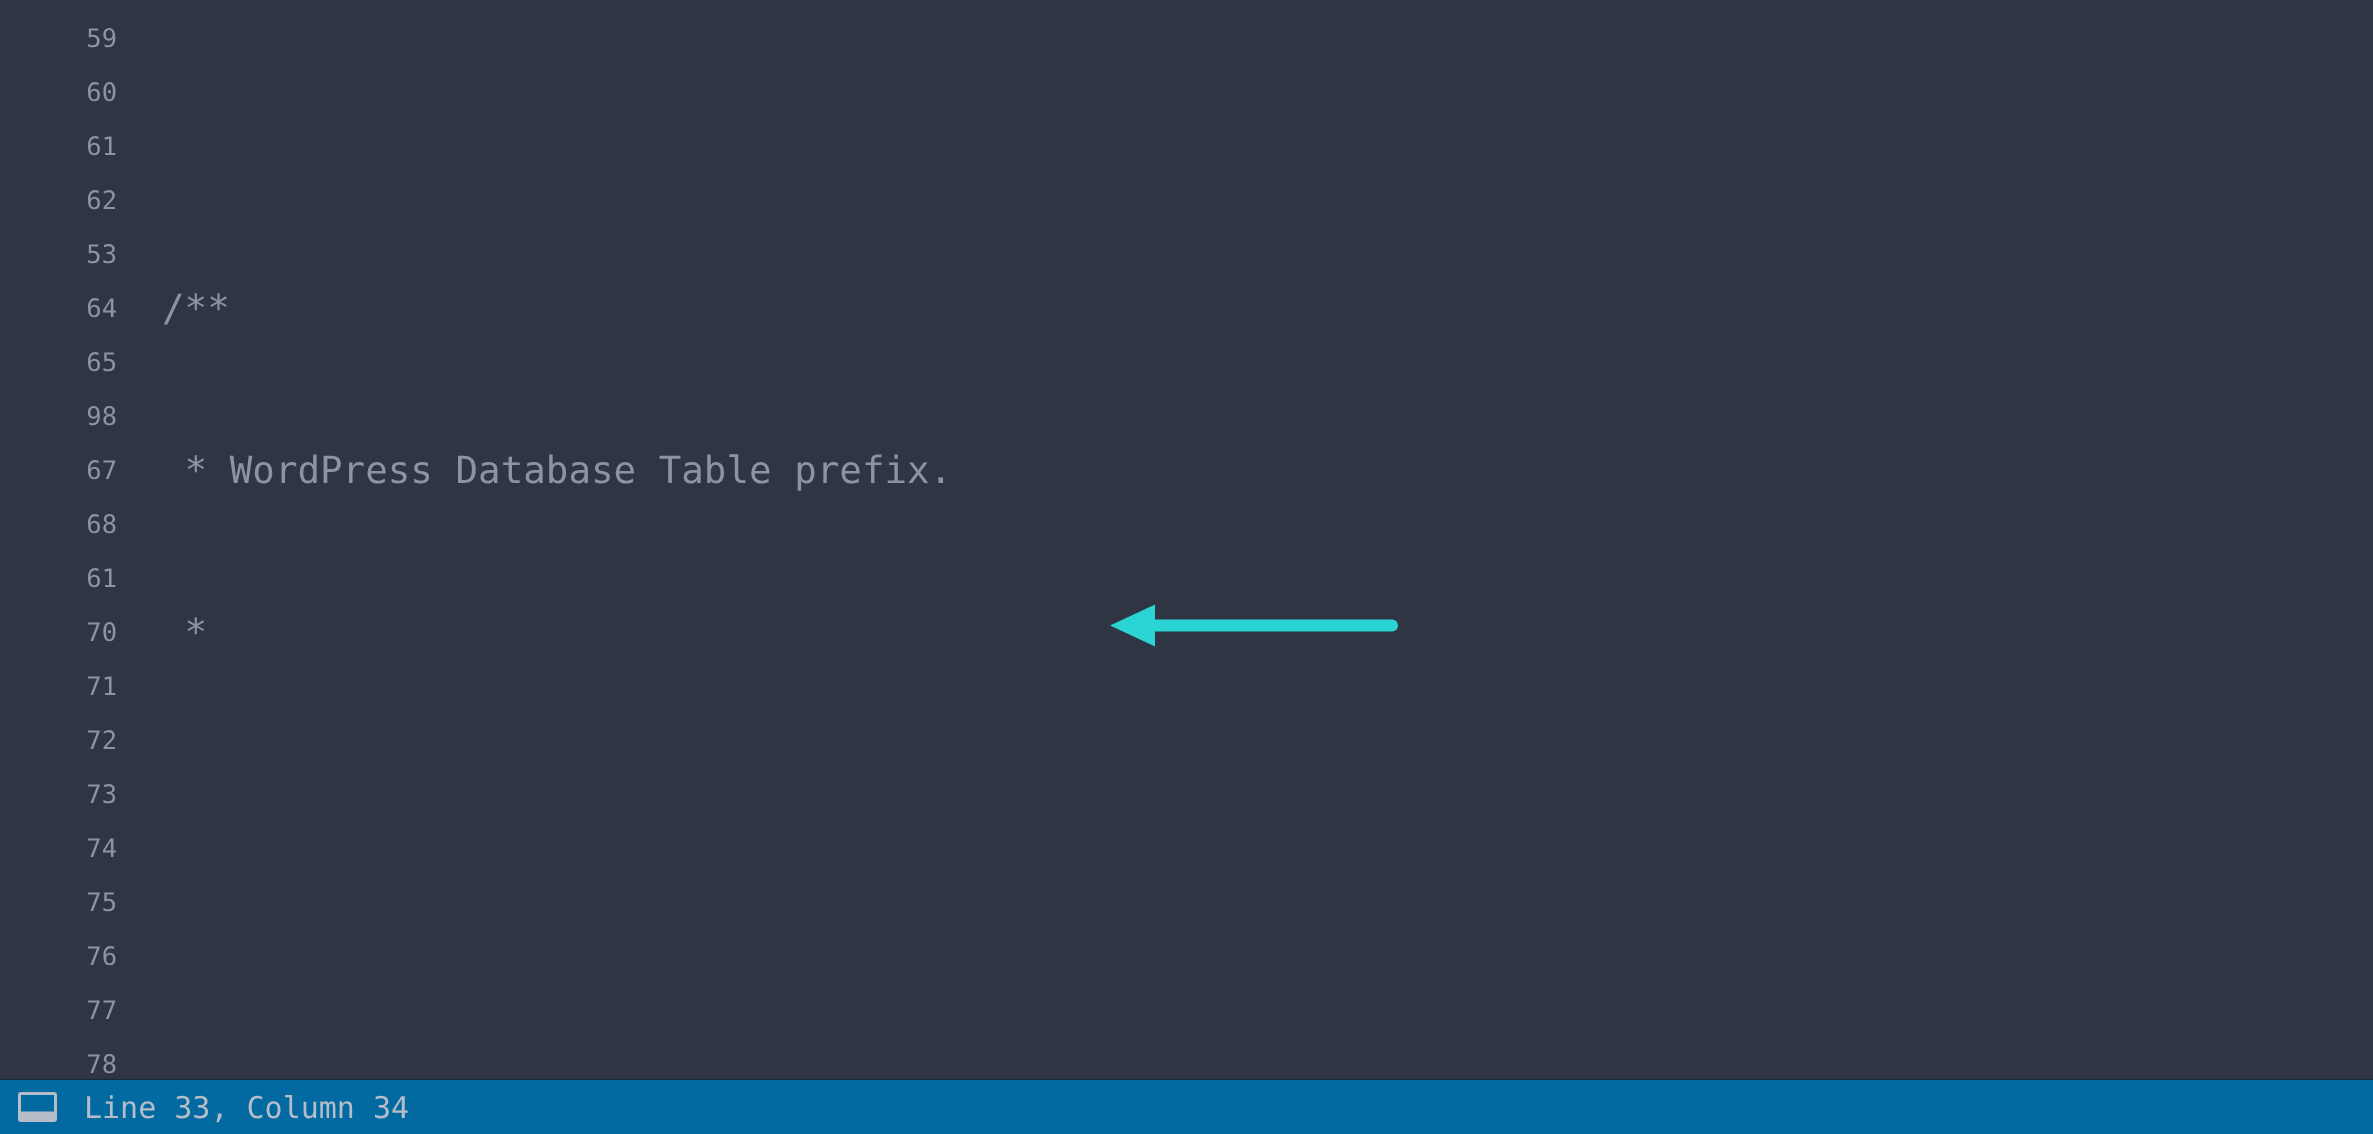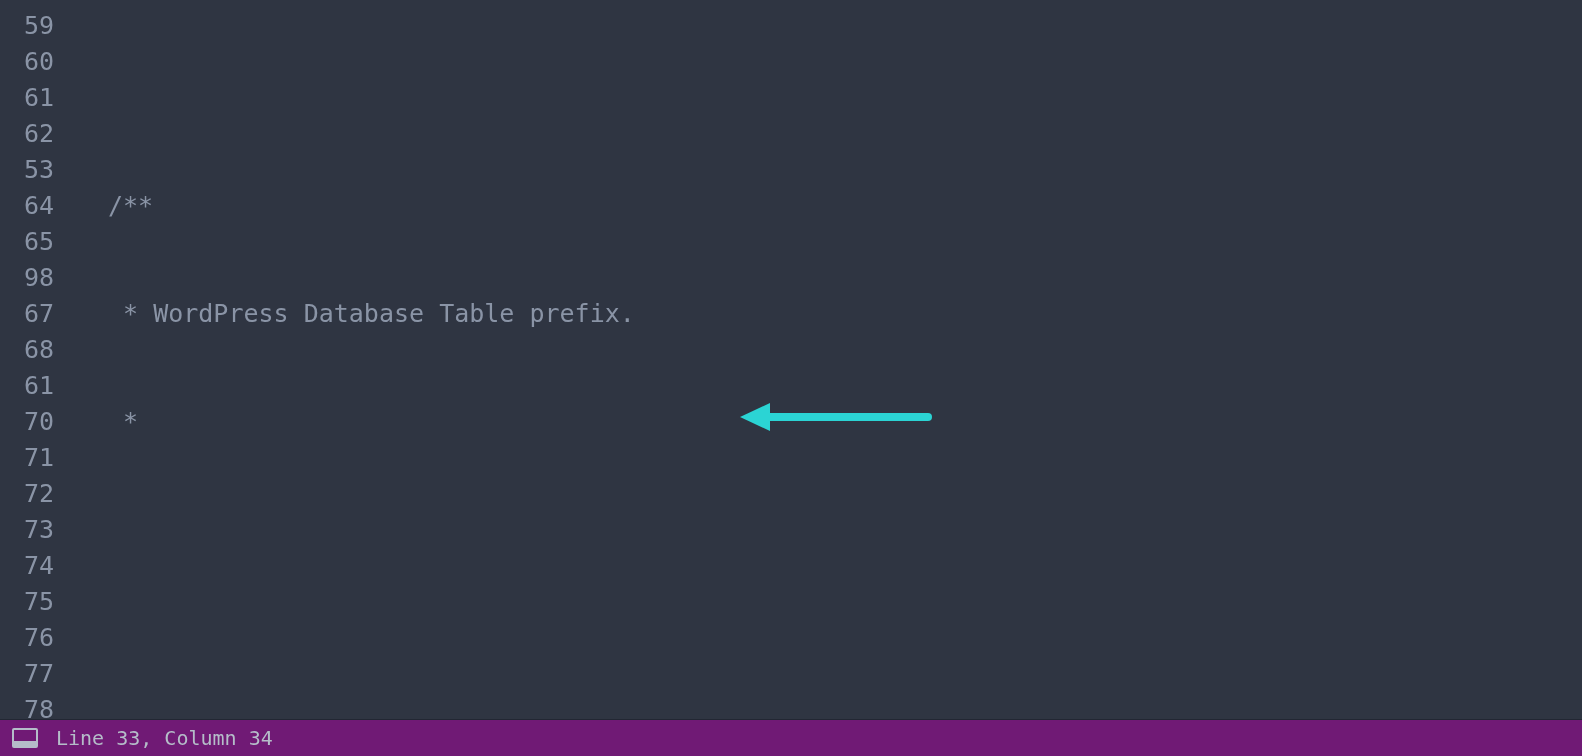--- a/index.html
+++ b/index.html
@@ -1,23 +1,23 @@
 <!DOCTYPE html>
 <html><head>
 <meta charset="utf-8">
 <style>
   html,body{margin:0;padding:0;width:1582px;height:756px;background:#2f3542;font-family:"SF Mono","Menlo","Consolas",monospace;font-size:25px;overflow:hidden}
   .editor{display:flex;height:720px;overflow:hidden}
-  .gutter{width:78px;padding:8px 10px 0 0;text-align:center;color:#8a94a6;user-select:none;font-size:25px;line-height:36px}
+  .gutter{width:78px;padding:8px 10px 0 0;text-align:right;color:#8a94a6;user-select:none;font-size:17px;line-height:36px}
   .code{flex:1;padding:8px 0 0 20px;white-space:pre;color:#e8eaed;font-size:25px;line-height:36px;position:relative}
   .cm{color:#8a94a6}
   .line{height:36px}
   .arrow{position:absolute;left:650px;top:325px;pointer-events:none}
   .arrow svg{display:block}
-  .statusbar{position:absolute;bottom:0;left:0;right:0;height:36px;background:#701a75;border-top:1px solid #222733;display:flex;align-items:center;padding:0 12px;color:#b5bdc9;font-size:20px}
+  .statusbar{position:absolute;bottom:0;left:0;right:0;height:36px;background:#0369a1;border-top:1px solid #222733;display:flex;align-items:center;padding:0 12px;color:#b5bdc9;font-size:20px}
   .panel-icon{width:22px;height:16px;border:2px solid #b5bdc9;border-radius:2px;margin-right:18px;position:relative}
   .panel-icon::after{content:"";position:absolute;left:0;right:0;bottom:0;height:5px;background:#b5bdc9}
 </style>
 </head>
 <body>
 
 <div class="editor">
   <div class="gutter" id="gutter">
       <div class="line">59</div>
       <div class="line">60</div>

